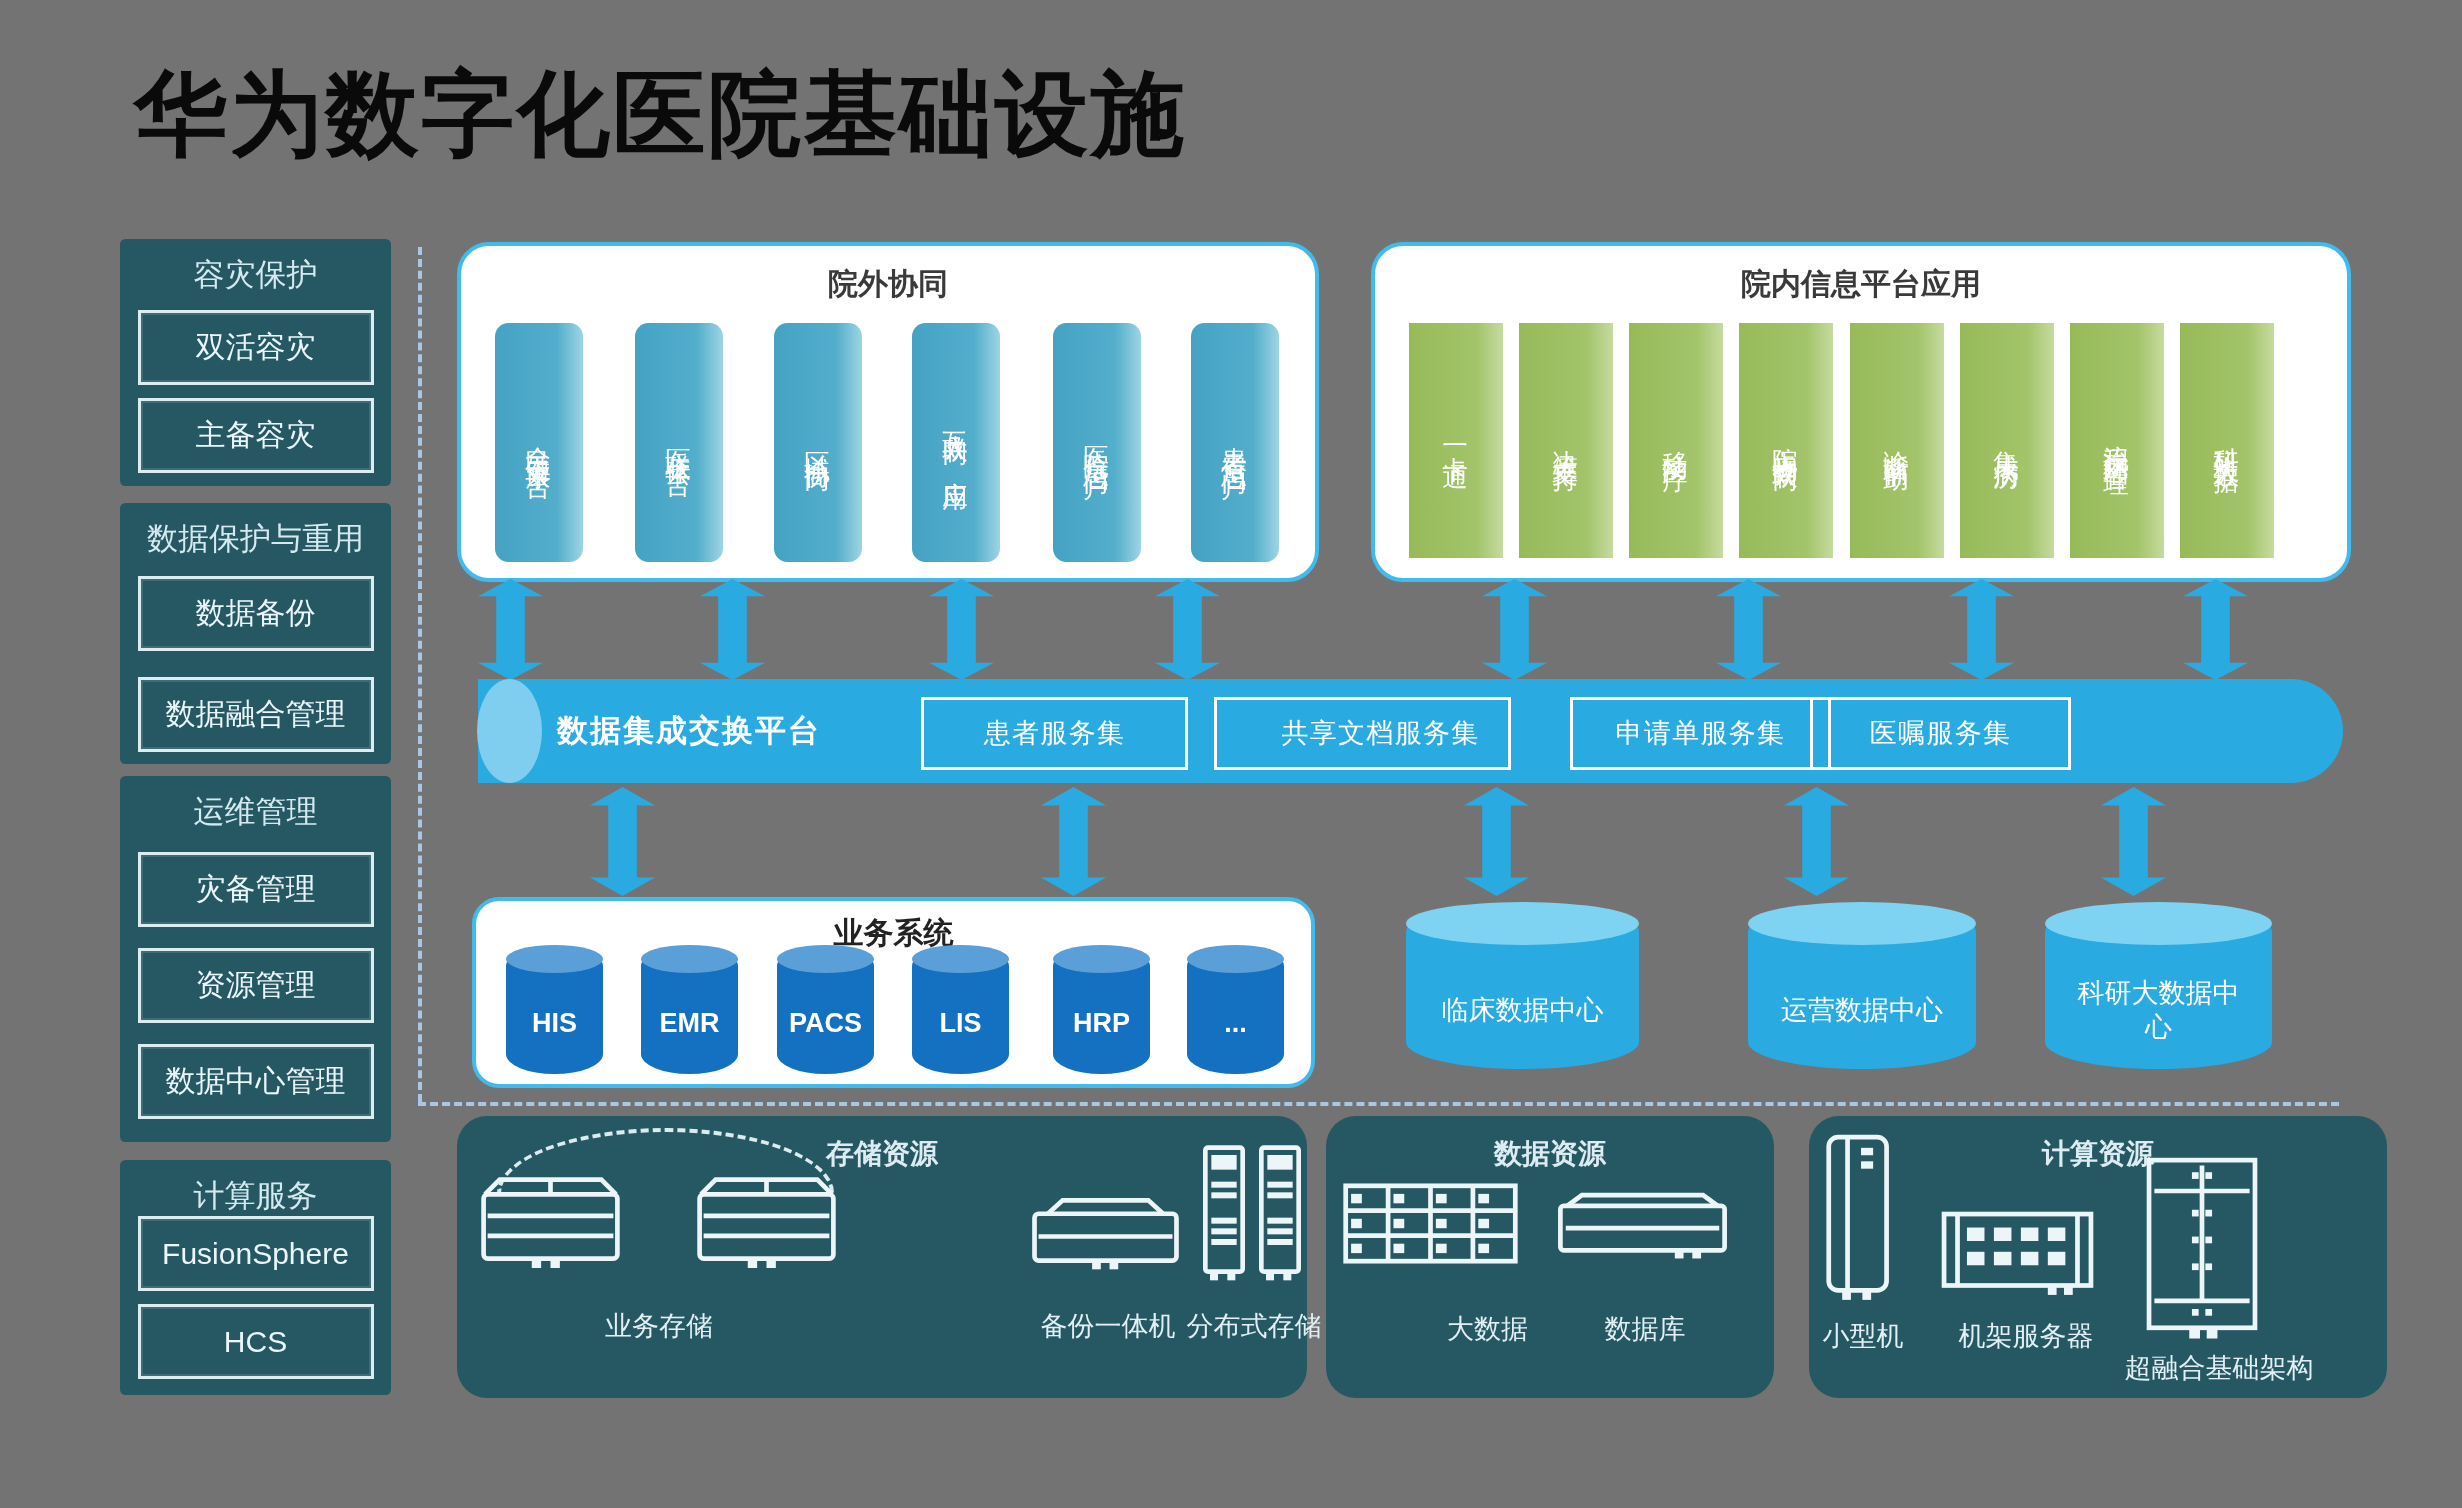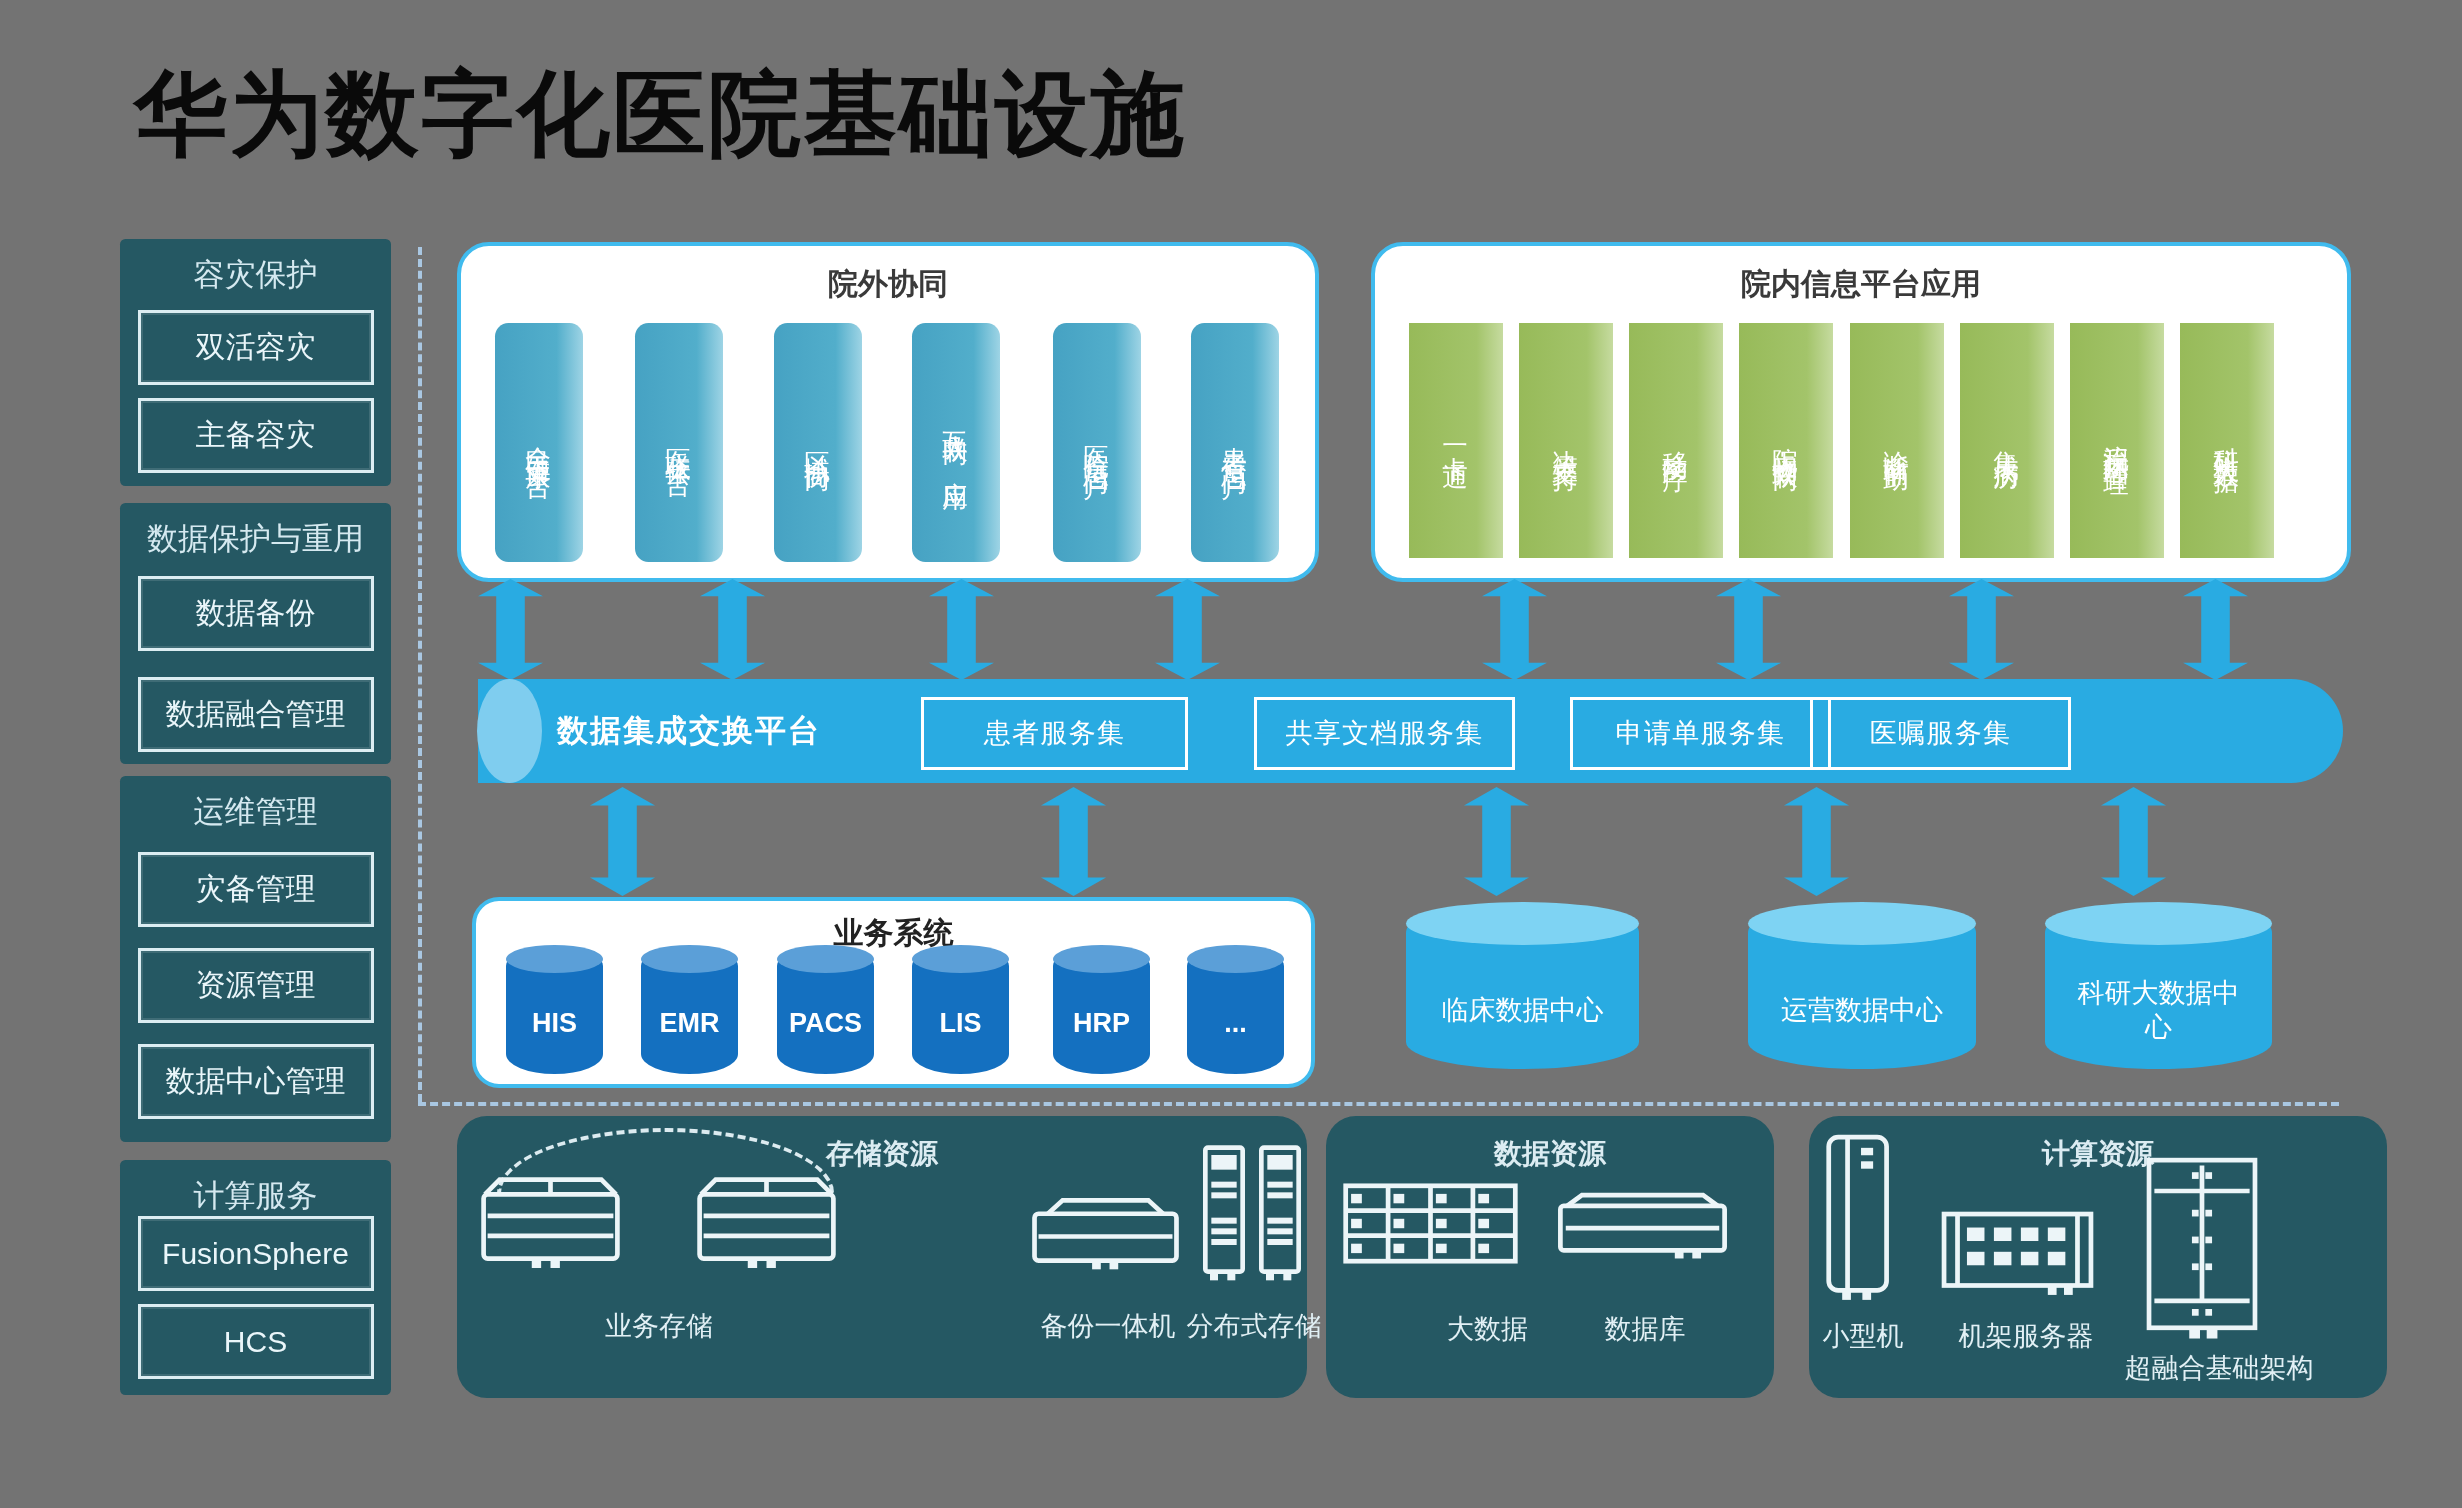--- a/index.html
+++ b/index.html
@@ -120,21 +120,21 @@
   <div class="v-arrow" style="left:1155px;top:579px;width:65px;height:101px;"></div>
   <div class="v-arrow" style="left:1482px;top:579px;width:65px;height:101px;"></div>
   <div class="v-arrow" style="left:1716px;top:579px;width:65px;height:101px;"></div>
   <div class="v-arrow" style="left:1949px;top:579px;width:65px;height:101px;"></div>
   <div class="v-arrow" style="left:2183px;top:579px;width:65px;height:101px;"></div>
 
   <div class="bus">
     <div class="bus-cap"></div>
     <div class="bus-label">数据集成交换平台</div>
     <div class="svc-box" style="left:443px;width:261px;">患者服务集</div>
-    <div class="svc-box" style="left:776px;width:255px;">共享文档服务集</div>
+    <div class="svc-box" style="left:736px;width:255px;padding-left:36px;">共享文档服务集</div>
     <div class="svc-box" style="left:1092px;width:255px;">申请单服务集</div>
     <div class="svc-box" style="left:1332px;width:255px;text-align:center;">医嘱服务集</div>
   </div>
 
   <div class="v-arrow" style="left:590px;top:787px;width:65px;height:109px;"></div>
   <div class="v-arrow" style="left:1041px;top:787px;width:65px;height:109px;"></div>
   <div class="v-arrow" style="left:1464px;top:787px;width:65px;height:109px;"></div>
   <div class="v-arrow" style="left:1784px;top:787px;width:65px;height:109px;"></div>
   <div class="v-arrow" style="left:2101px;top:787px;width:65px;height:109px;"></div>
 

